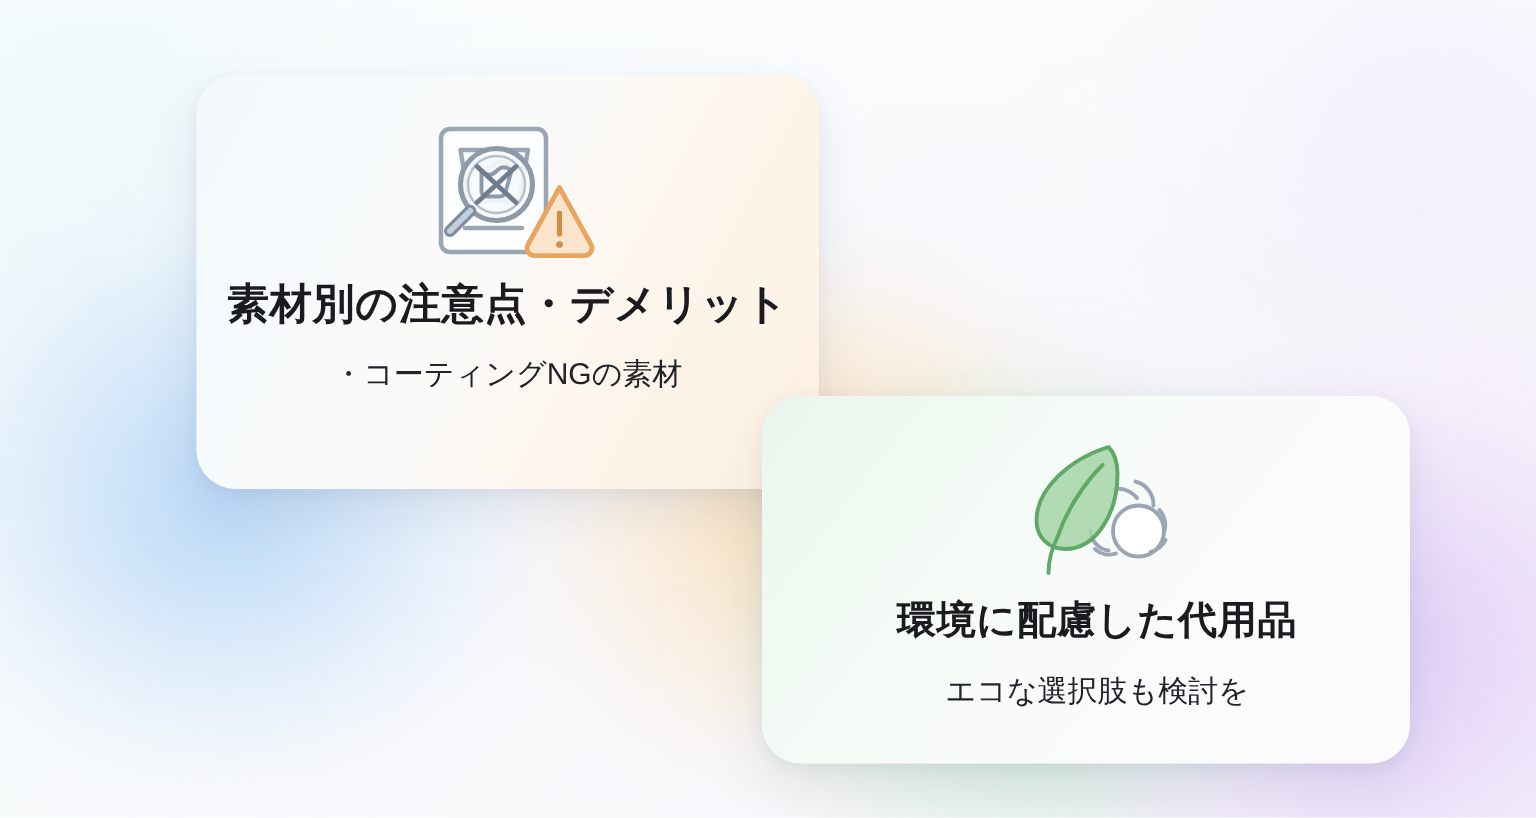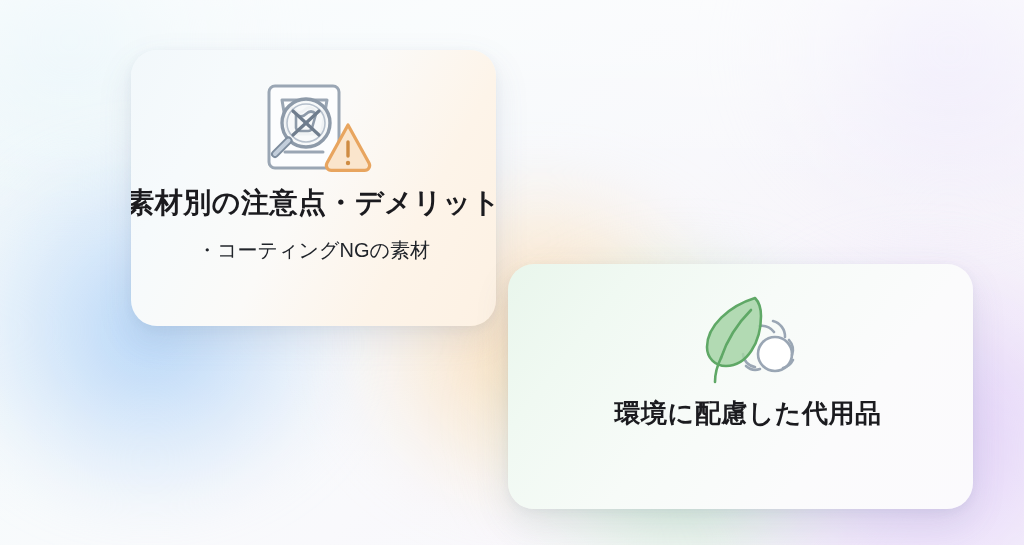--- a/index.html
+++ b/index.html
@@ -83,35 +83,35 @@
     box-sizing: border-box;
     overflow: hidden;
     box-shadow:
       0 14px 34px rgba(90,110,140,0.13),
       0 3px 10px rgba(90,110,140,0.07);
   }
 
   #card-hazard {
     left: 131px;
     top: 50px;
-    width: 365px;
+    width: 415px;
     height: 276px;
     background:
       linear-gradient(118deg,
         #f2f8fb 0%,
         #f6fafc 22%,
         #fbfaf8 48%,
         #fdf4e9 74%,
         #fdf1e3 100%);
   }
 
   #card-eco {
     left: 508px;
     top: 264px;
-    width: 465px;
+    width: 432px;
     height: 245px;
     background:
       linear-gradient(128deg,
         #e9f6ec 0%,
         #f0f9f2 20%,
         #f7fbf8 44%,
         #fbfbfc 70%,
         #fbfafd 100%);
     padding-left: 15px;
   }
@@ -245,17 +245,18 @@
           <path d="M66 6 C40 14 18 34 18 55 C18 66 26 74 37 74 C58 74 72 50 72 24 C72 16 70 10 66 6 Z" fill="#a6d4a7" fill-opacity="0.85" stroke="#5fa866" stroke-width="2.6" stroke-linejoin="round"></path>
 
           <path d="M62 18 C50 30 38 48 32 66" stroke="#5fa866" stroke-width="2.6" fill="none" stroke-linecap="round"></path>
 
           <path d="M32 66 C28 74 26 82 26 90" stroke="#5fa866" stroke-width="2.6" fill="none" stroke-linecap="round"></path>
         </svg>
       </div>
 
       <div class="card-title">環境に配慮した代用品</div>
 
+      <div class="card-subtitle">エコな選択肢も検討を</div>
 
     </div>
   </div>
 
 </div>
 
 </body></html>

